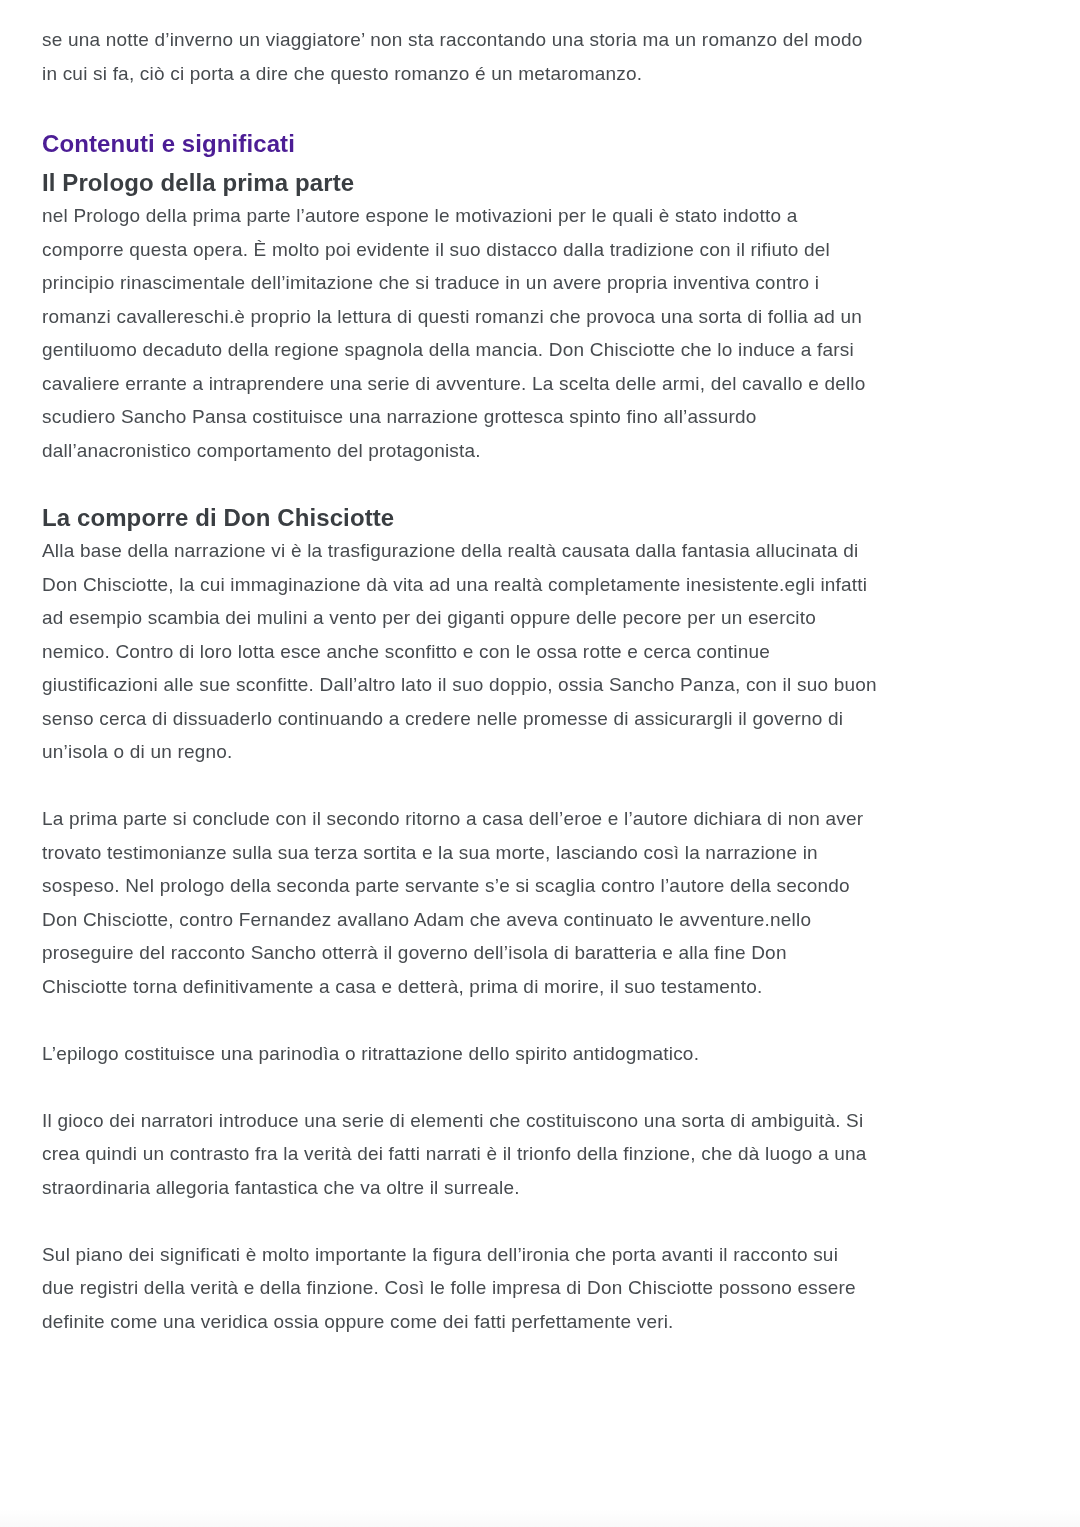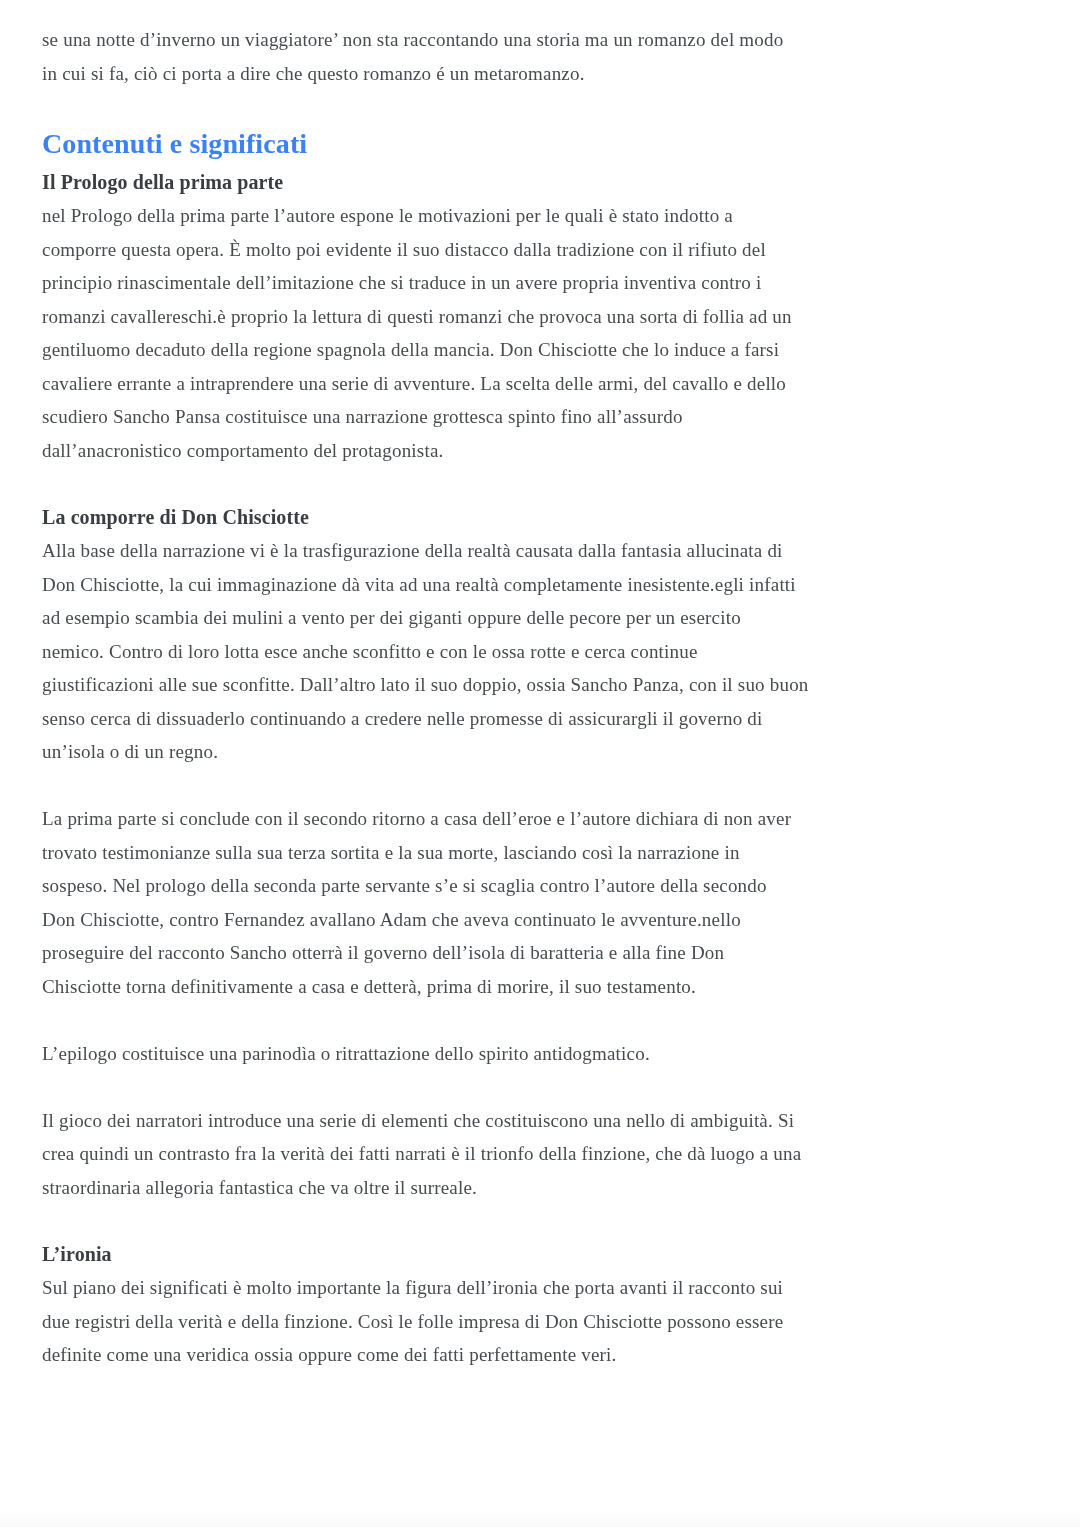--- a/index.html
+++ b/index.html
@@ -1,15 +1,15 @@
 <!DOCTYPE html>
 <html><head>
 <meta charset="utf-8">
 <style>
-  * { margin: 0; padding: 0; box-sizing: border-box; font-family: Liberation Serif, serif; }
+  * { margin: 0; padding: 0; box-sizing: border-box; }
   html, body {
     width: 1080px;
     background: #ffffff;
     font-family: "Liberation Sans", "DejaVu Sans", sans-serif;
   }
   .page {
     position: relative;
     width: 1080px;
     height: 1527px;
     background: #ffffff;
@@ -23,30 +23,30 @@
     font-size: 19px;
     line-height: 33.5px;
     letter-spacing: 0.2px;
     white-space: pre;
     color: #474b4f;
     margin: 0 0 33.5px 0;
     overflow: hidden;
   }
   .para.last { margin-bottom: 0; }
   .main-heading {
-    font-size: 28px;
+    font-size: 24px;
     font-weight: bold;
     line-height: 40px;
     letter-spacing: 0.1px;
-    color: #3b82f6;
+    color: #4c1d95;
     margin: 4px 0 2px 0;
     white-space: pre;
   }
   .sub-heading {
-    font-size: 20px;
+    font-size: 24px;
     font-weight: bold;
     line-height: 33.5px;
     letter-spacing: 0.1px;
     color: #3a3e42;
     margin: 0;
     white-space: pre;
   }
   .bottom-fade {
     position: absolute;
     left: 0; right: 0; bottom: 0;
@@ -87,24 +87,23 @@
 
     <p class="para">La prima parte si conclude con il secondo ritorno a casa dell’eroe e l’autore dichiara di non aver
 trovato testimonianze sulla sua terza sortita e la sua morte, lasciando così la narrazione in
 sospeso. Nel prologo della seconda parte servante s’e si scaglia contro l’autore della secondo
 Don Chisciotte, contro Fernandez avallano Adam che aveva continuato le avventure.nello
 proseguire del racconto Sancho otterrà il governo dell’isola di baratteria e alla fine Don
 Chisciotte torna definitivamente a casa e detterà, prima di morire, il suo testamento.</p>
 
     <p class="para">L’epilogo costituisce una parinodìa o ritrattazione dello spirito antidogmatico.</p>
 
-    <p class="para">Il gioco dei narratori introduce una serie di elementi che costituiscono una nello di ambiguità. Si
+    <p class="para">Il gioco dei narratori introduce una serie di elementi che costituiscono una sorta di ambiguità. Si
 crea quindi un contrasto fra la verità dei fatti narrati è il trionfo della finzione, che dà luogo a una
 straordinaria allegoria fantastica che va oltre il surreale.</p>
 
-    <h2 class="sub-heading">L’ironia</h2>
     <p class="para last">Sul piano dei significati è molto importante la figura dell’ironia che porta avanti il racconto sui
 due registri della verità e della finzione. Così le folle impresa di Don Chisciotte possono essere
 definite come una veridica ossia oppure come dei fatti perfettamente veri.</p>
 
   </div>
   <div class="bottom-fade"></div>
 </div>
 
 </body></html>

